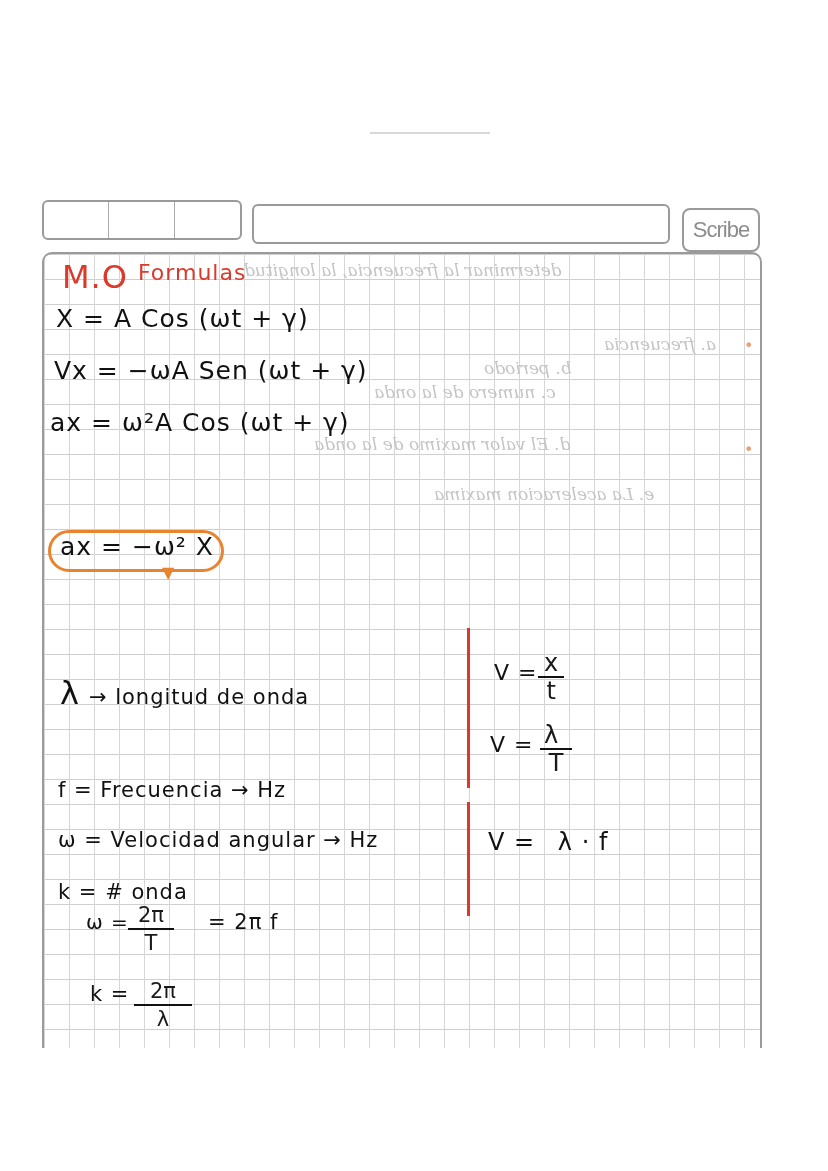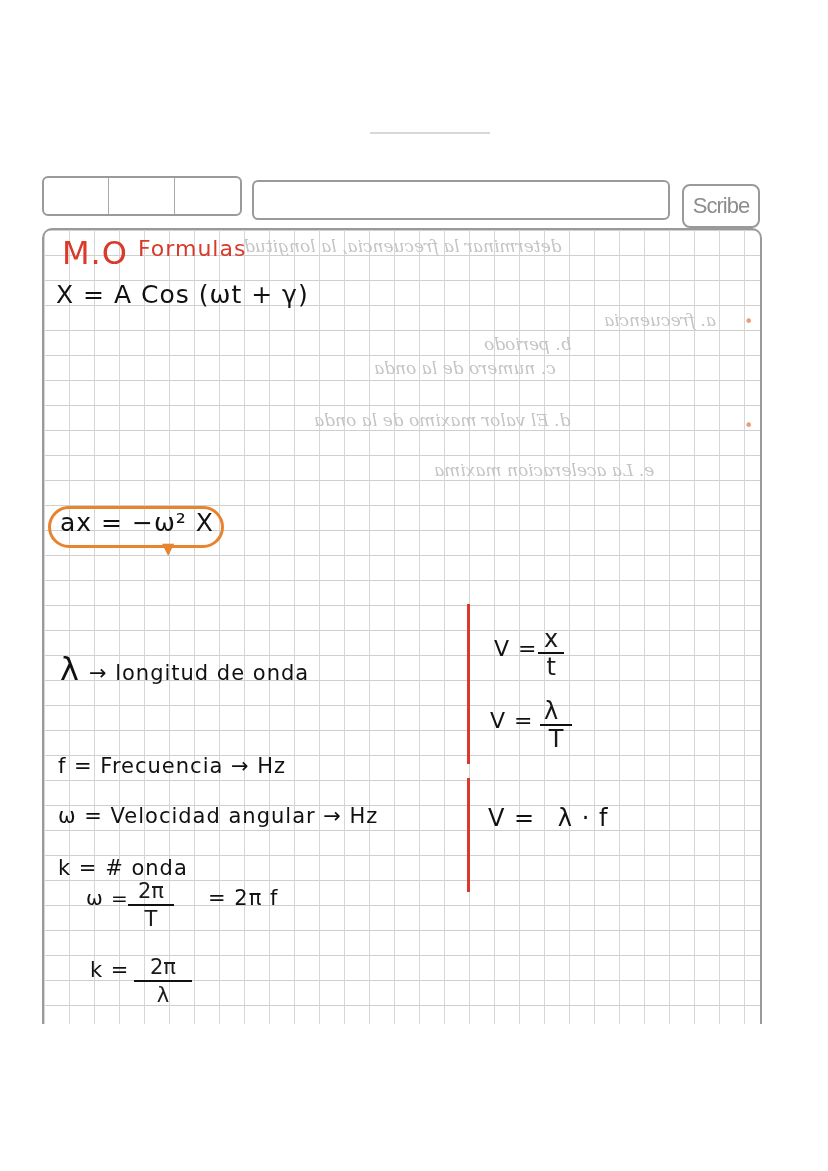--- a/index.html
+++ b/index.html
@@ -1,19 +1,19 @@
 <!DOCTYPE html>
 <html><head>
 <meta charset="utf-8">
 <style>
   html, body { margin:0; padding:0; background:#ffffff; }
   body { width:828px; height:1171px; position:relative; overflow:hidden;
          font-family:"DejaVu Sans", sans-serif; color:#1a1a1a; }
   .top-mark { position:absolute; left:370px; top:132px; width:120px; height:2px; background:#d8d8d8; }
-  .page { position:absolute; left:42px; top:176px; width:756px; height:850px; }
+  .page { position:absolute; left:42px; top:200px; width:756px; height:850px; }
   .header-box { position:absolute; border:2px solid #9a9a9a; border-radius:6px; background:#fff; }
   .date-box { left:0; top:0; width:196px; height:36px; }
   .date-box .cell { position:absolute; top:0; bottom:0; border-left:1px solid #aaa; }
   .title-box { left:210px; top:4px; width:414px; height:36px; }
   .brand { position:absolute; left:640px; top:8px; width:74px; height:40px; border:2px solid #9a9a9a;
            border-radius:8px; display:flex; align-items:center; justify-content:center;
            font-family:"Liberation Sans", sans-serif; font-size:22px; color:#8c8c8c; letter-spacing:-1px; }
   .grid { position:absolute; left:0; top:52px; width:716px; height:794px;
           border:2px solid #9a9a9a; border-radius:10px 10px 0 0; border-bottom:none;
           background-image:
@@ -60,20 +60,28 @@
     <div class="ghost-dot" style="left:700px; top:82px;">•</div>
     <div class="ghost-dot" style="left:700px; top:186px;">•</div>
 
     <div class="hw red title" style="left:18px; top:4px;">M.O</div>
     <div class="hw red" style="left:94px; top:6px; font-size:22px;">Formulas</div>
 
     <div class="hw" style="left:12px; top:50px;">
       <span>X</span>
       <span>= A Cos (ωt + γ)</span>
     </div>
+    <div class="hw" style="left:10px; top:102px;">
+      <span>Vx</span>
+      <span>= −ωA Sen (ωt + γ)</span>
+    </div>
+    <div class="hw" style="left:6px; top:154px;">
+      <span>ax</span>
+      <span>= ω²A Cos (ωt + γ)</span>
+    </div>
 
     <div class="cloud"></div>
     <div class="hw" style="left:16px; top:278px;">ax = −ω² X</div>
     <div class="arrow-down">▼</div>
 
     <div class="hw" style="left:16px; top:420px;">
       <span style="font-size:32px;">λ</span>
       <span style="font-size:21px;">→ longitud de onda</span>
     </div>
     <div class="hw" style="left:14px; top:524px; font-size:21px;">

